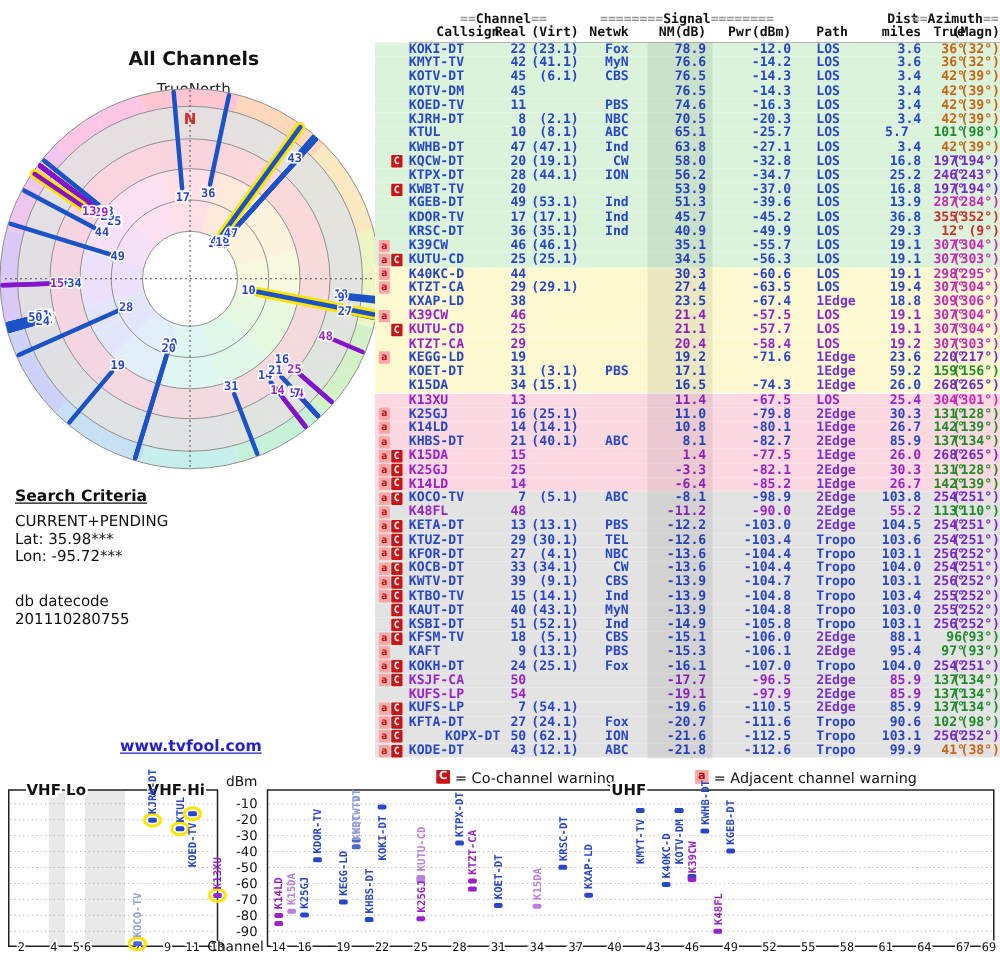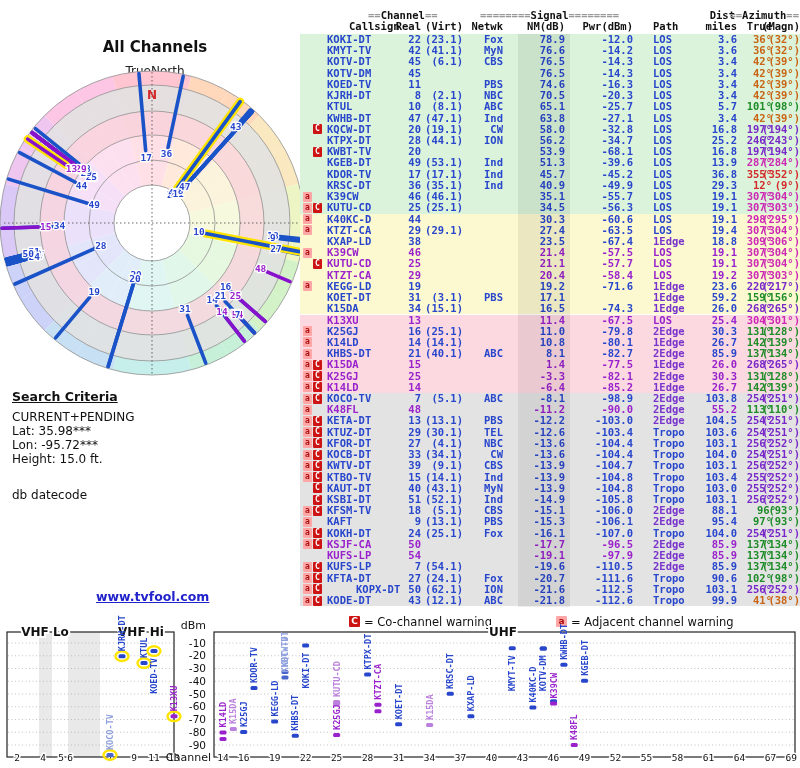--- a/index.html
+++ b/index.html
@@ -187,23 +187,23 @@
       <text x="28.236839522044107" y="228.85762162752883" text-anchor="middle" font-size="9.5px" font-weight="bold" fill="#2846cc" stroke="#ffffff" stroke-width="2.5" paint-order="stroke" class="mono">50</text>
       <text x="235.80235612713142" y="101.59641706066398" text-anchor="middle" font-size="9.5px" font-weight="bold" fill="#2846cc" stroke="#ffffff" stroke-width="2.5" paint-order="stroke" class="mono">43</text>
       <text x="152" y="71" text-anchor="middle" font-size="12px" font-weight="bold" fill="#d42a2a">N</text>
     </svg>
 
   <div class="abs" id="search">
     <div class="head">Search Criteria</div>
     <div>CURRENT+PENDING</div>
     <div>Lat: 35.98***</div>
     <div>Lon: -95.72***</div>
-    <div>Height: 15.0 ft.</div>
     <div class="gap"></div>
     <div>db datecode</div>
+    <div>201110280755</div>
   </div>
 
   <a class="abs" id="site-link" href="#">www.tvfool.com</a>
 
   <div class="abs" id="tvtable">
       <div class="hline" style="left:68px;top:4px;"><span class="eq">==</span>Channel<span class="eq">==</span></div>
       <div class="hline" style="left:180px;top:4px;"><span class="eq">========</span>Signal<span class="eq">========</span></div>
       <div class="hline" style="right:65px;top:4px;">Dist</div>
       <div class="hline" style="right:1px;top:4px;"><span class="eq">==</span>Azimuth<span class="eq">==</span></div>
       <div class="hline" style="left:27px;top:15px;margin-left:22px;">Callsign</div>
@@ -287,21 +287,21 @@
         <span style="right:0px;color:#c86414;">(39°)</span>
       </div>
       <div class="trow bg-g" style="top: 95.32px;">
         <span style="left:27px;color:#2846cc;">KTUL</span>
         <span style="right:379px;color:#2846cc;">10</span>
         <span style="right:337px;color:#2846cc;">(8.1)</span>
         <span style="right:297px;color:#2846cc;">ABC</span>
         <span style="right:235px;color:#2846cc;">65.1</span>
         <span style="right:167px;color:#2846cc;">-25.7</span>
         <span style="left:353px;color:#2846cc;">LOS</span>
-        <span style="right:63px;color:#2846cc;text-align:right;">5.7</span>
+        <span style="right:73px;color:#2846cc;text-align:right;">5.7</span>
         <span style="right:28px;color:#1e8c28;">101°</span>
         <span style="right:0px;color:#1e8c28;">(98°)</span>
       </div>
       <div class="trow bg-g" style="top: 106.54px;">
         <span style="left:27px;color:#2846cc;">KWHB-DT</span>
         <span style="right:379px;color:#2846cc;">47</span>
         <span style="right:337px;color:#2846cc;">(47.1)</span>
         <span style="right:297px;color:#2846cc;">Ind</span>
         <span style="right:235px;color:#2846cc;">63.8</span>
         <span style="right:167px;color:#2846cc;">-27.1</span>
@@ -333,21 +333,21 @@
         <span style="left:353px;color:#2846cc;">LOS</span>
         <span style="right:63px;color:#2846cc;">25.2</span>
         <span style="right:28px;color:#7828c8;">246°</span>
         <span style="right:0px;color:#7828c8;">(243°)</span>
       </div>
       <div class="trow bg-g" style="top: 140.2px;">
         <span class="warnC">C</span>
         <span style="left:27px;color:#2846cc;">KWBT-TV</span>
         <span style="right:379px;color:#2846cc;">20</span>
         <span style="right:235px;color:#2846cc;">53.9</span>
-        <span style="right:167px;color:#2846cc;">-68.1</span>
+        <span style="right:167px;color:#2846cc;">-37.0</span>
         <span style="left:353px;color:#2846cc;">LOS</span>
         <span style="right:63px;color:#2846cc;">16.8</span>
         <span style="right:28px;color:#7828c8;">197°</span>
         <span style="right:0px;color:#7828c8;">(194°)</span>
       </div>
       <div class="trow bg-g" style="top: 151.42px;">
         <span style="left:27px;color:#2846cc;">KGEB-DT</span>
         <span style="right:379px;color:#2846cc;">49</span>
         <span style="right:337px;color:#2846cc;">(53.1)</span>
         <span style="right:297px;color:#2846cc;">Ind</span>

